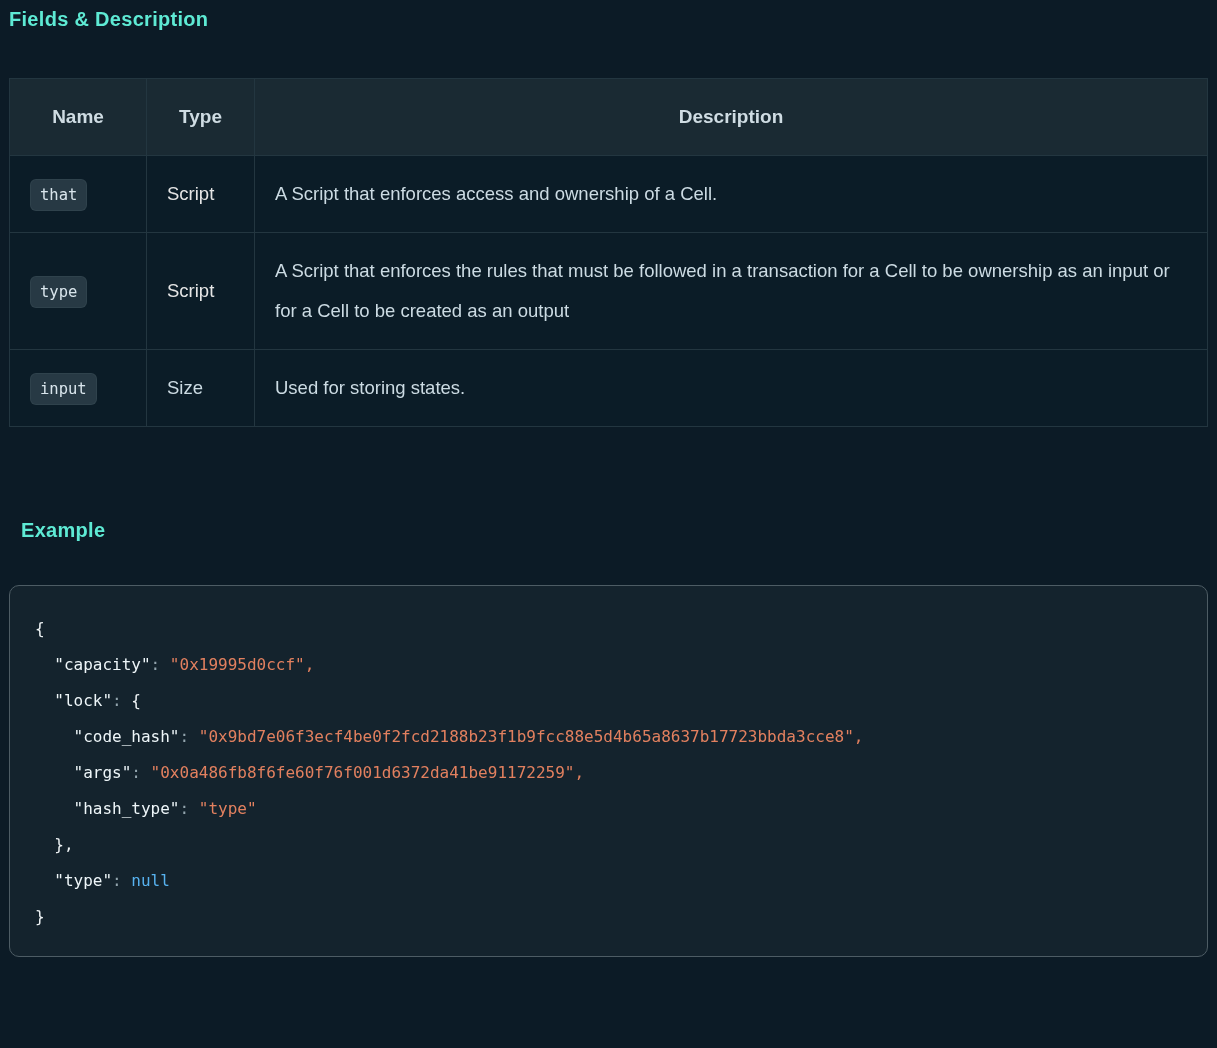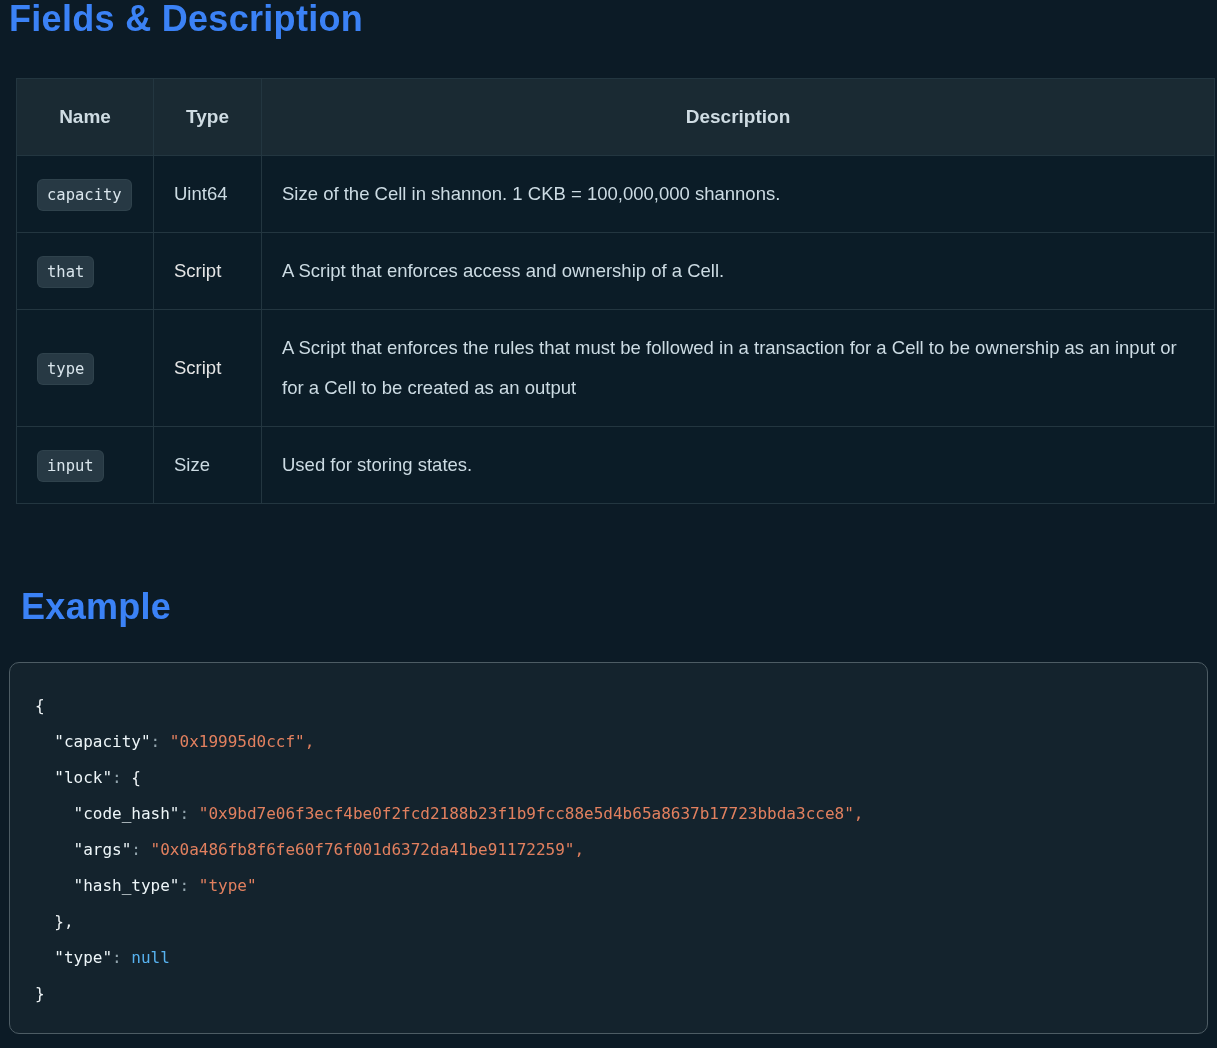--- a/index.html
+++ b/index.html
@@ -10,34 +10,33 @@
     font-family: "Liberation Sans", sans-serif;
     color: #ccdbe3;
   }
   .page {
     width: 1217px;
     height: 1048px;
     padding: 0 9px;
     overflow: hidden;
   }
   .section-title {
-    font-size: 36px;
+    font-size: 20px;
     font-weight: 800;
     line-height: 38px;
-    color: #3b82f6;
+    color: #5eead4;
     letter-spacing: 0.3px;
     margin: 0;
   }
   .title-fields { margin: 0 0 40px 0; }
   .title-example { margin: 84px 0 36px 12px; }
 
   table.fields-table {
     width: 100%;
     border-collapse: collapse;
-    margin-left: 7px;
   }
   .fields-table th, .fields-table td {
     border: 1px solid #233640;
   }
   .fields-table thead th {
     background: #1a2a33;
     color: #cfdce3;
     font-size: 19px;
     font-weight: 700;
     line-height: 24px;
@@ -99,29 +98,20 @@
 
   <table class="fields-table">
     <thead>
       <tr>
         <th class="col-name">Name</th>
         <th class="col-type">Type</th>
         <th>Description</th>
       </tr>
     </thead>
     <tbody id="fields-tbody">
-  <tr>
-    <td>
-      <code class="inline-code">capacity</code>
-    </td>
-    <td>
-      <span class="type-text">Uint64</span>
-    </td>
-    <td>Size of the Cell in shannon. 1 CKB = 100,000,000 shannons.</td>
-  </tr>
 
   <tr>
     <td>
       <code class="inline-code">that</code>
     </td>
     <td>
       <span class="type-link">Script</span>
     </td>
     <td>A Script that enforces access and ownership of a Cell.</td>
   </tr>

